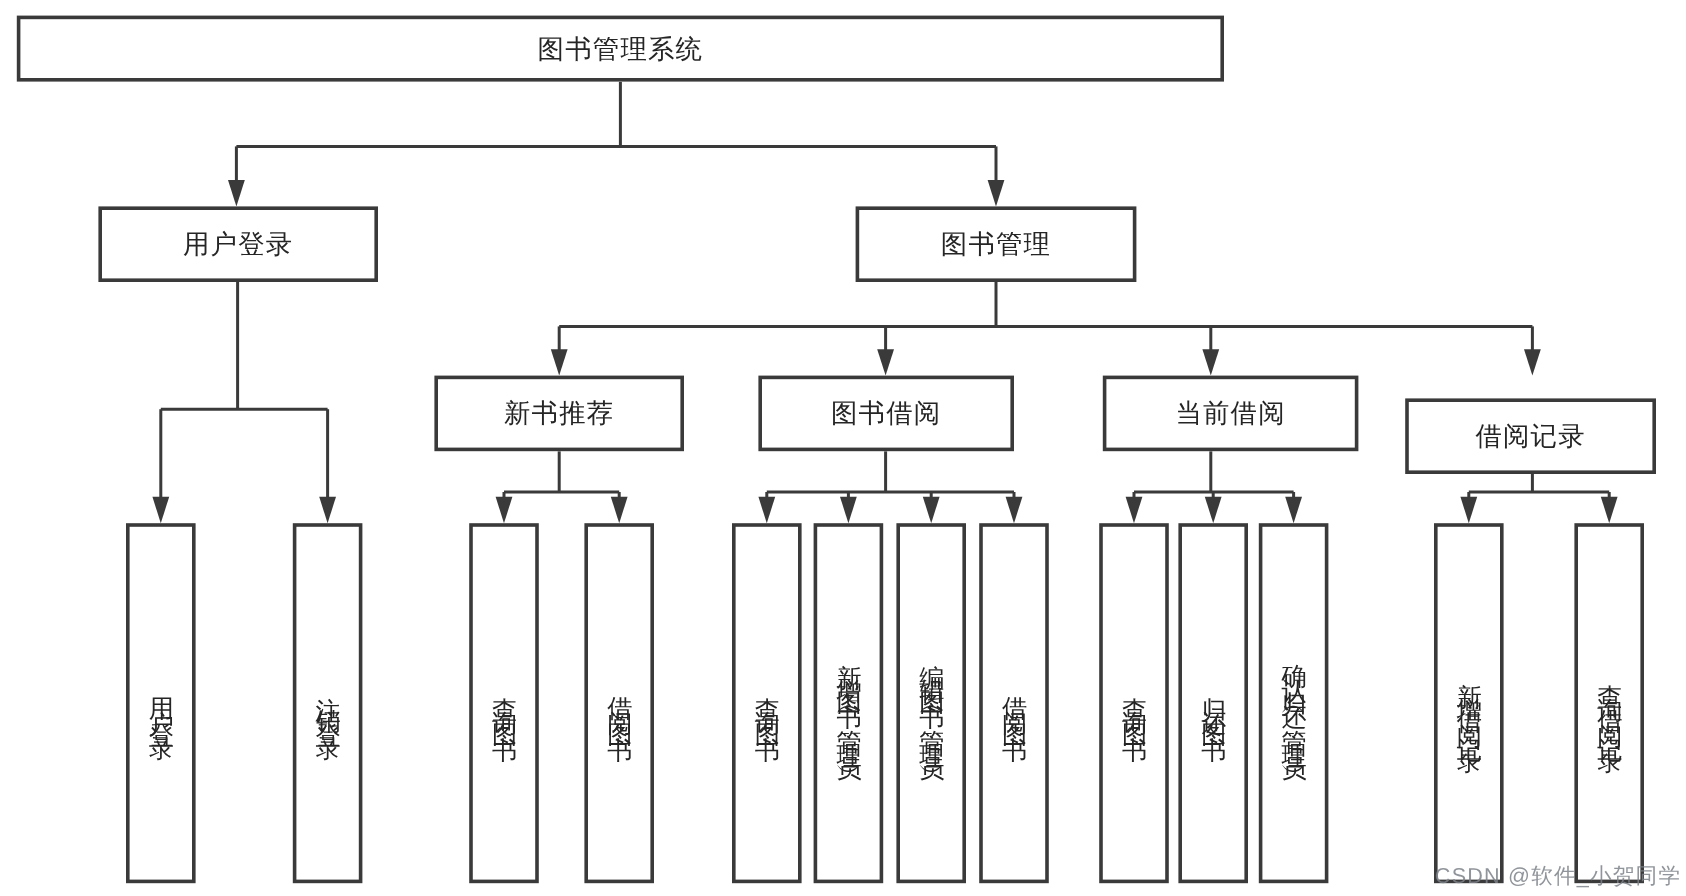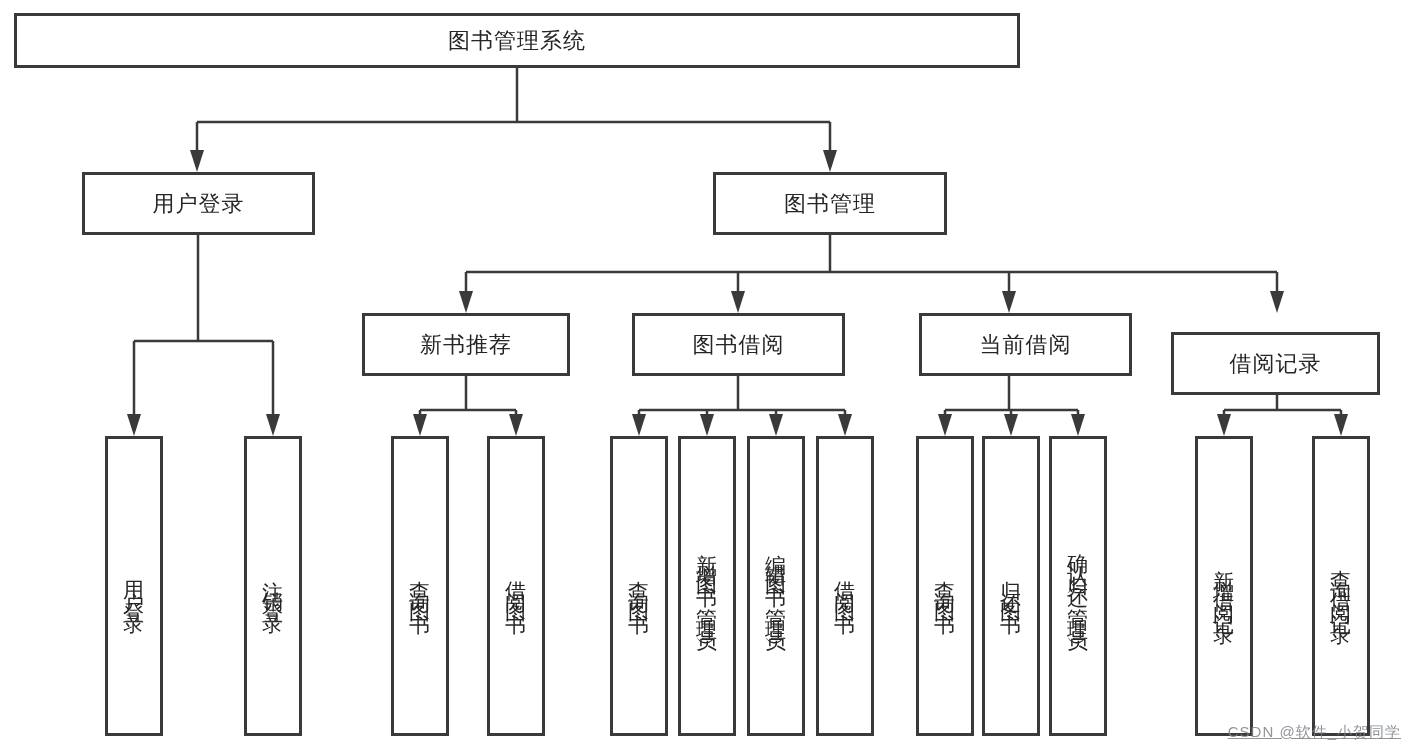--- a/index.html
+++ b/index.html
@@ -68,25 +68,24 @@
   .n-leaf-c0 { left: 916px;  }
   .n-leaf-c1 { left: 982px;  }
   .n-leaf-c2 { left: 1049px; }
   .n-leaf-d0 { left: 1195px; }
   .n-leaf-d1 { left: 1312px; }
   .watermark {
     position: absolute;
     right: 4px;
     bottom: 5px;
     z-index: 5;
-    font-size: 15px;
+    font-size: 18px;
     color: rgba(125, 131, 138, 0.85);
     letter-spacing: 1px;
     white-space: nowrap;
-    text-decoration: underline;
   }
 </style>
 </head>
 <body>
 
 <div class="canvas">
 
   <svg class="connectors" width="1405" height="747" viewBox="0 0 1405 747">
     <g stroke="#3a3a3a" stroke-width="2.5" fill="none">
 

